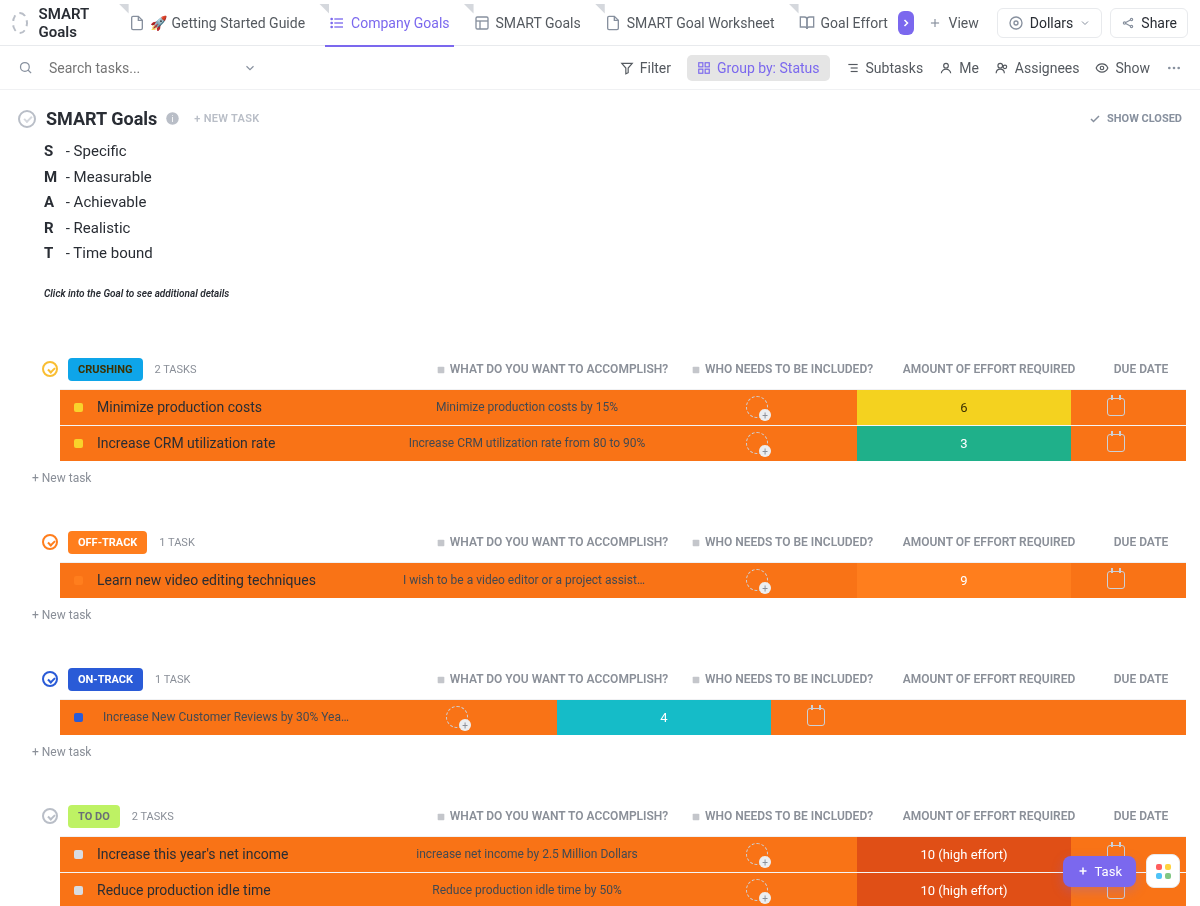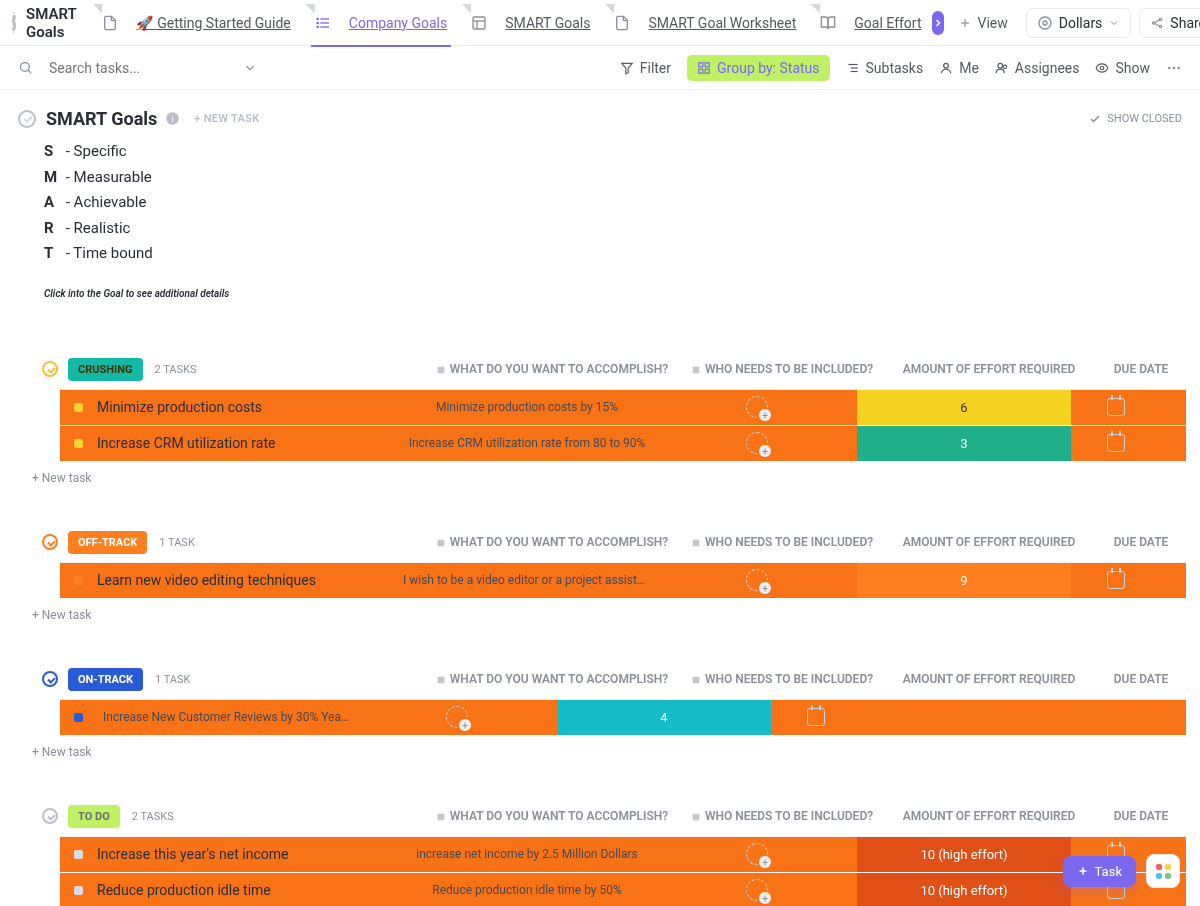--- a/index.html
+++ b/index.html
@@ -1,57 +1,57 @@
 <!DOCTYPE html>
 <html><head>
 <meta charset="utf-8">
 <style>
 * { margin:0; padding:0; box-sizing:border-box; font-family:-apple-system,BlinkMacSystemFont,"Segoe UI",Roboto,sans-serif; }
 body { background:#fff; color:#292d34; font-size:14px; width:1200px; }
 .topbar { display:flex; align-items:center; height:46px; border-bottom:1px solid #e8eaed; padding:0 12px; gap:4px; }
 .tb-logo { width:22px; height:22px; border:2px dashed #b9bec7; border-radius:50%; margin-right:6px;}
 .tb-title { font-weight:600; font-size:15px; margin-right:10px; }
-.tab { display:flex; align-items:center; gap:18px; padding:16px 12px; height:46px; color:#54595f; cursor:pointer; position:relative; font-size:14px; white-space:nowrap;text-decoration:underline;}
+.tab { display:flex; align-items:center; gap:6px; padding:16px 12px; height:46px; color:#54595f; cursor:pointer; position:relative; font-size:14px; white-space:nowrap;}
 .tab.active { color:#7b68ee; }
 .tab.active::after { content:""; position:absolute; left:8px; right:8px; bottom:-1px; height:2px; background:#7b68ee; }
 .pin { width:10px; height:10px; background:#b9bec7; clip-path:polygon(100% 0,0 0,100% 100%); position:absolute; top:4px; left:2px; opacity:.6;}
 .tab .ic { width:16px; height:16px; display:flex; align-items:center; justify-content:center; color:#87909e; }
 .tab.active .ic { color:#7b68ee; }
 .chevbtn { width:24px; height:24px; border-radius:6px; background:#7b68ee; color:#fff; display:flex; align-items:center; justify-content:center; margin-left:-6px; cursor:pointer;}
 .tb-right { margin-left:auto; display:flex; gap:8px; align-items:center;}
 .btn-plain { display:flex; align-items:center; gap:6px; padding:6px 10px; border:1px solid #e8eaed; border-radius:6px; cursor:pointer; background:#fff;}
 .btn-ghost { display:flex; align-items:center; gap:6px; padding:6px 10px; cursor:pointer; color:#54595f;}
 .toolbar { display:flex; align-items:center; height:44px; padding:0 18px; border-bottom:1px solid #f0f1f3; gap:14px;}
 .search { display:flex; align-items:center; gap:16px; color:#87909e; flex:0 0 200px;}
 .search input { border:none; outline:none; font-size:14px; color:#54595f; }
 .chev-d { color:#87909e; }
 .toolbar-right { margin-left:auto; display:flex; gap:16px; align-items:center; color:#54595f;}
-.pill { background:#bef264; color:#7b68ee; padding:5px 10px; border-radius:5px; display:flex; gap:6px; align-items:center; cursor:pointer;}
+.pill { background:#e5e5e5; color:#7b68ee; padding:5px 10px; border-radius:5px; display:flex; gap:6px; align-items:center; cursor:pointer;}
 .tbi { display:flex; gap:6px; align-items:center; cursor:pointer;}
 .content { padding:18px 14px 80px 14px; }
 .header-row { display:flex; align-items:center; padding:0 4px 10px 4px; }
 .hdr-circ { width:18px; height:18px; border:2px solid #b9bec7; border-radius:50%; margin-right:10px; position:relative;}
 .hdr-circ::after { content:""; position:absolute; width:6px; height:3px; border-left:2px solid #b9bec7; border-bottom:2px solid #b9bec7; transform:rotate(-45deg); top:4px; left:4px; opacity:.6;}
 .page-title { font-weight:700; font-size:18px; }
 .info-ic { color:#b9bec7; margin-left:8px; display:flex;}
 .newtask-hdr { color:#b9bec7; font-size:11px; font-weight:600; letter-spacing:.3px; margin-left:14px; cursor:pointer;}
-.showclosed { margin-left:auto; color:#87909e; font-size:11px; font-weight:400; display:flex; gap:6px; align-items:center; cursor:pointer;}
+.showclosed { margin-left:auto; color:#87909e; font-size:11px; font-weight:700; display:flex; gap:6px; align-items:center; cursor:pointer;}
 .desc { padding-left:30px; line-height:1.7; font-size:15px; padding-bottom:10px;}
 .desc b { font-weight:700; display:inline-block; width:18px;}
 .hint { font-style:italic; font-weight:600; margin-top:18px; font-size:10px;}
 .group { margin-top:46px; }
 .ghead { display:flex; align-items:center; padding-left:28px;}
 .gcirc { width:16px; height:16px; border-radius:50%; margin-right:10px; position:relative; flex-shrink:0;}
 .gcirc::after { content:""; position:absolute; width:5px; height:3px; border-left:2px solid currentColor; border-bottom:2px solid currentColor; transform:rotate(-45deg); top:4px; left:4px;}
 .gcirc.yellow { border:2px solid #f9be33; color:#f9be33;}
 .gcirc.orange { border:2px solid #ff7e1d; color:#ff7e1d;}
 .gcirc.blue { border:2px solid #2a5bd7; color:#2a5bd7;}
 .gcirc.grey { border:2px solid #b9bec7; color:#b9bec7;}
 .glabel { font-size:11px; font-weight:700; padding:5px 10px; border-radius:4px; color:#fff;}
-.gl-yellow{background:#14b8a6;color:#3d3100;}
+.gl-yellow{background:#0ea5e9;color:#3d3100;}
 .gl-orange{background:#ff7e1d;}
 .gl-blue{background:#2a5bd7;}
 .gl-grey{background:#bef264;color:#6a6f77;}
 .gcount { color:#8a8f98; font-size:11px; margin-left:12px;}
 .cols { display:flex; margin-left:auto; gap:0; font-size:12px; color:#8a8f98; font-weight:600;}
 .col { text-align:center;}
 .col.c1{width:260px;}
 .col.c2{width:200px;}
 .col.c3{width:214px;}
 .col.c4{width:90px;}

